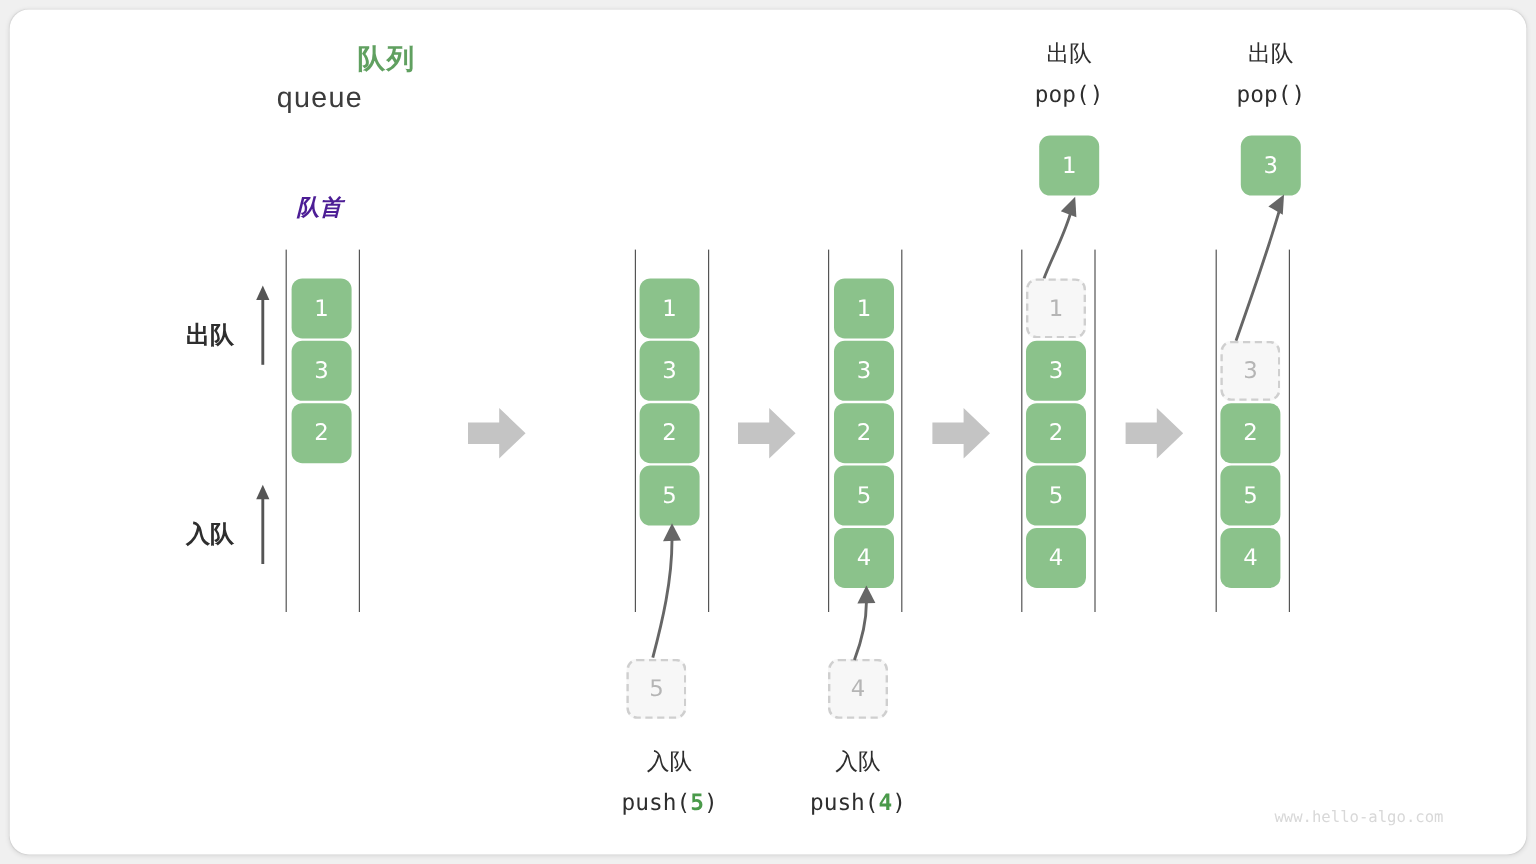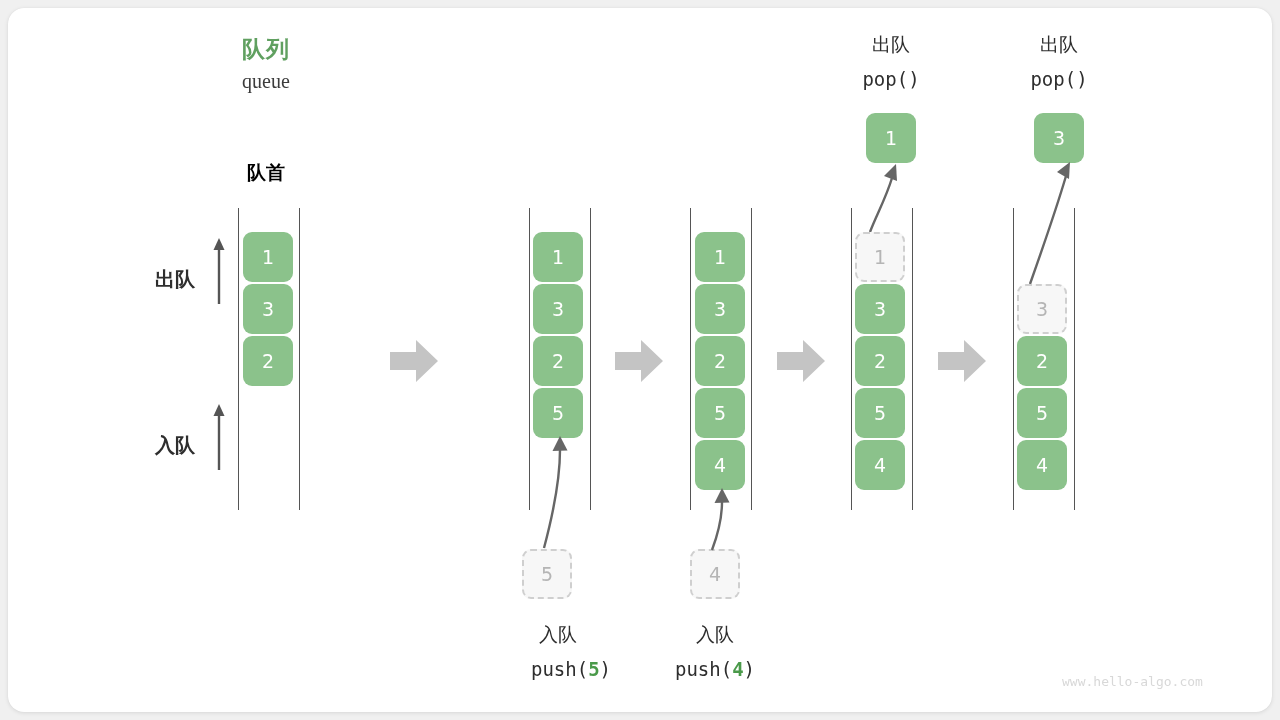--- a/index.html
+++ b/index.html
@@ -34,32 +34,33 @@
   
   .title-cn {
     font-size: 23px;
     font-weight: bold;
     color: #60a060;
     letter-spacing: 1px;
     text-align: center;
     white-space: nowrap;
   }
   .title-en {
-    font-family: Liberation Serif, serif;
-    font-size: 20px;
+    font-family: Liberation Mono, monospace;
+    font-size: 24px;
     color: #3c3c3c;
     text-align: center;
     white-space: nowrap;
   }
   .label-bold {
     font-size: 19px;
     font-weight: bold;
-    color: #000000;
-    text-align: center;
-    white-space: nowrap;
+    color: #4c1d95;
+    text-align: center;
+    white-space: nowrap;
+    font-style: italic;
   }
   .op-cn {
     font-size: 19px;
     color: #2e2e2e;
     text-align: center;
     white-space: nowrap;
   }
   .op-code {
     font-family: "DejaVu Sans Mono", "Liberation Mono", monospace;
     font-size: 19px;
@@ -108,21 +109,21 @@
 
   svg { overflow: visible; }
   .flowarrow { position: absolute; }
 </style>
 </head>
 <body>
 
 <div id="card">
   <div id="stage">
 
-    <div class="abs title-cn" style="left:186px; top:34px; width:160px;">队列</div>
+    <div class="abs title-cn" style="left:186px; top:34px; width:160px;text-align:right;">队列</div>
     <div class="abs title-en" style="left:186px; top:70px; width:160px;">queue</div>
 
     <div class="abs label-bold" style="left:186px; top:160px; width:160px;">队首</div>
 
     <div class="abs op-cn" style="left:140px; top:266px; width:70px; font-weight:bold; font-size:20px;">出队</div>
     <svg class="legend-arrow" style="left:208px; top:236px;" width="22" height="70">
       <line x1="11" y1="68" x2="11" y2="12" stroke="#555555" stroke-width="2.4"></line>
       <polygon points="11,2 5.5,14 16.5,14" fill="#555555"></polygon>
     </svg>
 
@@ -149,21 +150,21 @@
     <div class="cell" style="left:533px; top:336px;">2</div>
     <div class="cell" style="left:533px; top:388px;">5</div>
 
     <div class="cell ghost" style="left:522px; top:549px;">5</div>
     <svg class="flowarrow" style="left:520px; top:432px;" width="70" height="120">
       <path d="M 24 116 C 32 86, 40 52, 40 18" stroke="#666666" stroke-width="2.4" fill="none"></path>
       <polygon points="40,4 32.5,19 47.5,18.5" fill="#666666"></polygon>
     </svg>
 
     <div class="abs op-cn" style="left:488px; top:622px; width:140px;">入队</div>
-    <div class="abs op-code" style="left:501px; top:658px; width:140px;text-align:center;"><span>push(</span><span class="num">5</span><span>)</span></div>
+    <div class="abs op-code" style="left:488px; top:658px; width:140px;text-align:center;"><span>push(</span><span class="num">5</span><span>)</span></div>
 
     <svg class="flowarrow" style="left:615px; top:340px;" width="50" height="44">
       <polygon points="0,12 26,12 26,0 48,21 26,42 26,30 0,30" fill="#c4c4c4"></polygon>
     </svg>
 
     <div class="rail" style="left:690px; top:208px; height:302px;"></div>
     <div class="rail" style="left:751px; top:208px; height:302px;"></div>
     <div class="cell" style="left:695px; top:232px;">1</div>
     <div class="cell" style="left:695px; top:284px;">3</div>
     <div class="cell" style="left:695px; top:336px;">2</div>

